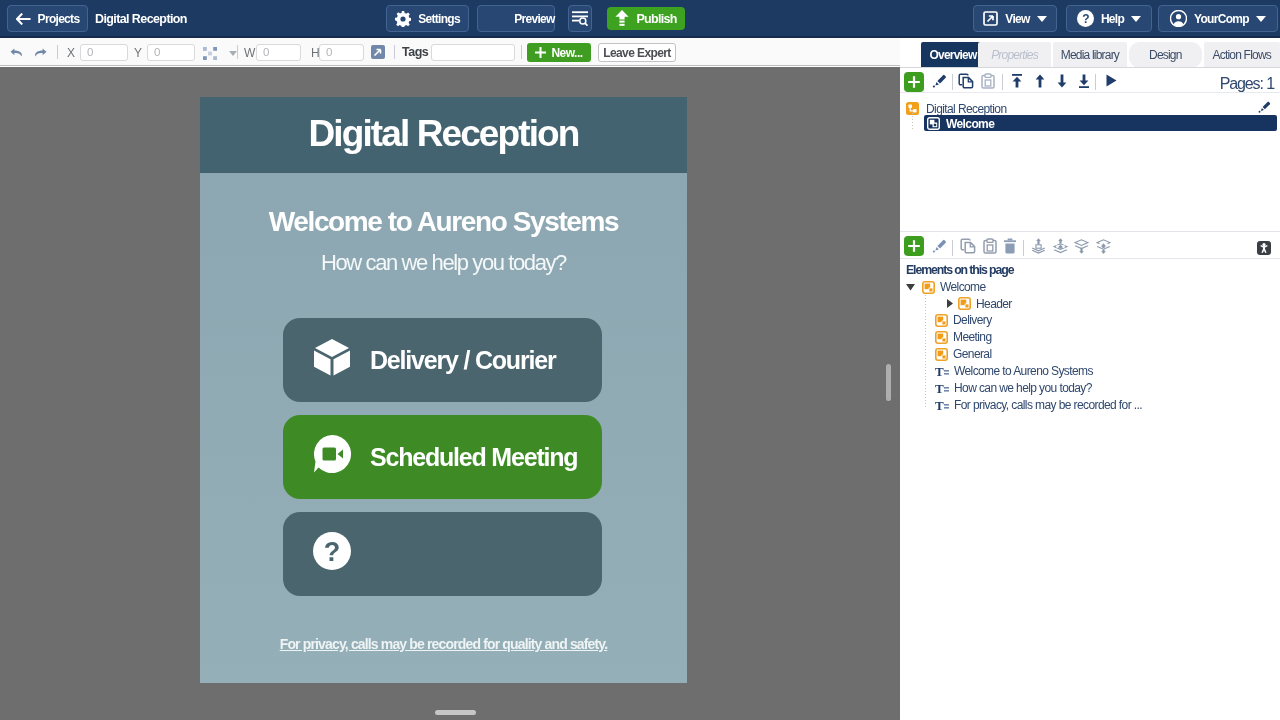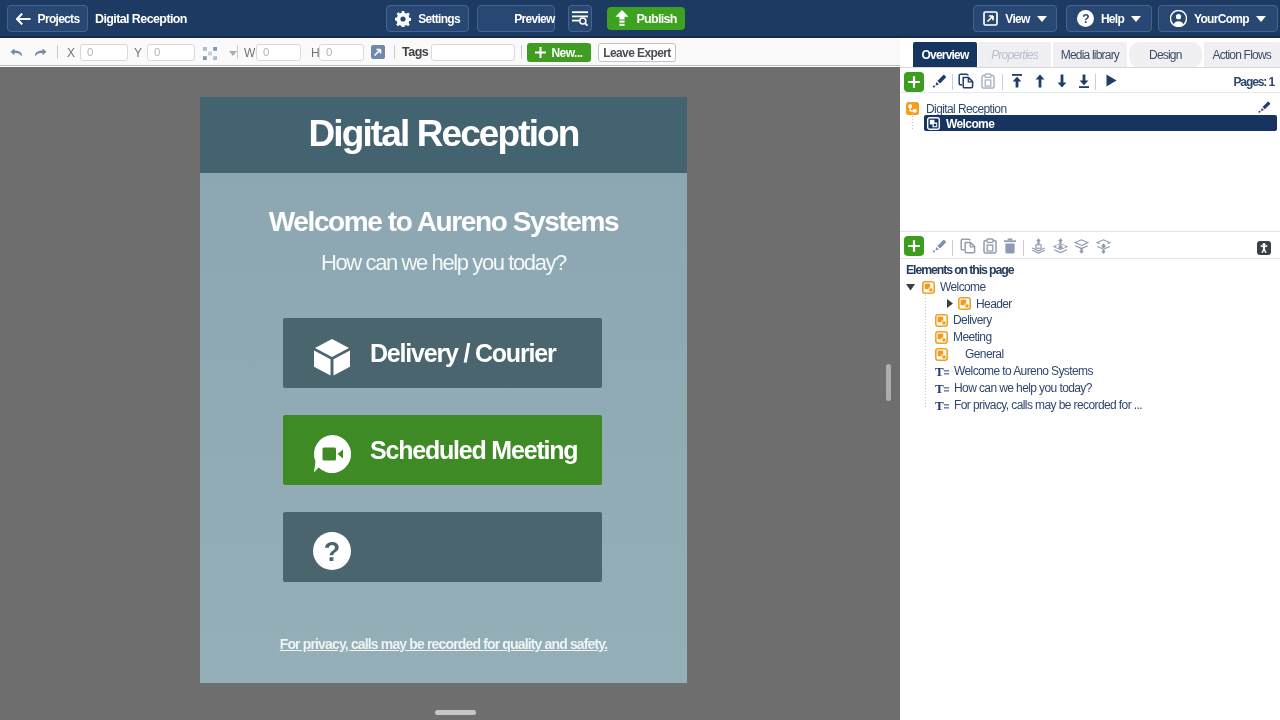--- a/index.html
+++ b/index.html
@@ -20,37 +20,37 @@
 .newbtn { position:absolute; left:527px; top:5px; width:64px; height:19px; background:#3f9e22; border-radius:3px; color:#fff; font-size:12px; font-weight:bold; letter-spacing:-0.5px; display:flex; align-items:center; justify-content:center; gap:5px; }
 .leavebtn { position:absolute; left:598px; top:5px; width:78px; height:19px; background:#fff; border:1px solid #c3c3c6; border-radius:3px; color:#4b4e53; font-size:12px; font-weight:bold; letter-spacing:-0.6px; display:flex; align-items:center; justify-content:center; }
 
 
 #canvas { position:absolute; left:0; top:67px; width:900px; height:653px; background:#6e6e6e; }
 #page { position:absolute; left:200px; top:30px; width:487px; height:586px; background:linear-gradient(#8ba6b1,#94afb7); }
 #pghead { position:absolute; left:0; top:0; width:487px; height:76px; background:#446370; }
 #pghead .t { position:absolute; width:100%; top:16px; text-align:center; color:#fff; font-size:37px; font-weight:bold; letter-spacing:-1.9px; }
 .h1 { position:absolute; width:100%; top:109px; text-align:center; color:#fff; font-size:28px; font-weight:bold; letter-spacing:-1.4px; }
 .h2 { position:absolute; width:100%; top:153px; text-align:center; color:#f4f8f9; font-size:22px; letter-spacing:-1.4px; }
-.kbtn { position:absolute; left:83px; width:319px; height:70px; border-radius:2px; background:#4a656e; display:flex; align-items:center; }
+.kbtn { position:absolute; left:83px; width:319px; height:84px; border-radius:17px; background:#4a656e; display:flex; align-items:center; }
 .kbtn .ic { position:absolute; left:29px; width:40px; height:40px; top:19px; }
 .kbtn .tx { position:absolute; left:87px; color:#fff; font-size:25px; font-weight:bold; letter-spacing:-1.2px; }
 .foot { position:absolute; width:100%; top:539px; text-align:center; color:#eef3f4; font-size:14px; font-weight:bold; letter-spacing:-0.85px;text-decoration:underline; }
 #vscroll { position:absolute; left:886px; top:297px; width:5px; height:37px; border-radius:3px; background:#aeaeae; }
 #hscroll { position:absolute; left:435px; top:643px; width:41px; height:5px; border-radius:3px; background:#c6c6c6; }
 
 
 #panel { position:absolute; left:900px; top:38px; width:380px; height:682px; background:#fff; font-size:12px; color:#2f486e; }
 .tab { position:absolute; top:4px; height:26px; background:#f0f0f3; color:#3c4c66; font-size:12px; letter-spacing:-0.8px; display:flex; align-items:center; justify-content:center; border-radius:2px 2px 0 0; }
 .tab.active { background:#16355f; color:#fff; font-weight:bold; }
 .tab.dis { color:#b9c0cc;font-style:italic; }
 #tabline { position:absolute; left:0; top:29px; width:380px; height:1px; background:#d6d6dd; }
 .ptool { position:absolute; left:0; width:380px; background:#fff; }
 .pgreen { position:absolute; left:4px; top:4px; width:20px; height:20px; background:#3c9d1e; border-radius:4px; }
 .psep { position:absolute; top:6px; width:1px; height:16px; background:#c9ccd4; }
-.pages { position:absolute; right:6px; top:7px; color:#2f486e; font-size:12px; letter-spacing:-1.1px; font-weight:bold; }
+.pages { position:absolute; right:6px; top:7px; color:#2f486e; font-size:16px; letter-spacing:-1.1px; font-weight:normal; }
 .trow { position:absolute; font-size:12px; letter-spacing:-0.6px; color:#2f486e; display:flex; align-items:center; height:16px; }
 .trow svg { flex:none; }
 #selrow { position:absolute; left:24px; top:77px; width:353px; height:16px; background:#16345f; border-radius:2px; color:#fff; font-weight:bold; letter-spacing:-0.6px; }
 .elhead { position:absolute; left:6px; top:225px; font-size:12.3px; font-weight:bold; letter-spacing:-1.1px; color:#243c62; }
 .dotline { position:absolute; width:1px; background-image:linear-gradient(#c3c3c3 1px, transparent 1px); background-size:1px 3px; }
 </style>
 </head>
 <body>
 
 <div id="topbar">
@@ -202,21 +202,21 @@
           <circle cx="20" cy="20" r="19" fill="#fff"></circle>
           <text x="20" y="29.5" text-anchor="middle" font-family="Liberation Sans" font-size="27" font-weight="bold" fill="#4a656e">?</text>
         </svg>
       </div>
     <div class="foot">For privacy, calls may be recorded for quality and safety.</div>
   </div>
   <div id="vscroll"></div>
   <div id="hscroll"></div>
 </div>
 <div id="panel">
-  <div class="tab active" style="left:13px; width:64px;">Overview</div>
+  <div class="tab active" style="left:21px; width:64px;">Overview</div>
   <div class="tab dis" style="left:77.6px; width:73.8px;">Properties</div>
   <div class="tab" style="left:152.6px; width:74.6px;">Media library</div>
   <div class="tab" style="left:229px; width:72.6px;border-radius:11px;">Design</div>
   <div class="tab" style="left:303.5px; width:76.5px;">Action Flows</div>
   <div id="tabline"></div>
 
   <div class="ptool" style="top:30px; height:25px; border-bottom:1px solid #e9e9f0;">
     <div class="pgreen" style="top:3.5px;"><svg width="20" height="20" viewBox="0 0 20 20">
           <path d="M10 4.2 V15.8 M4.2 10 H15.8" stroke="#fff" stroke-width="2.2"></path>
         </svg></div>
@@ -385,21 +385,21 @@
       </svg>
     <span style="margin-left:5px;">Meeting</span>
   </div>
   <div class="trow" style="left:35px; top:308px;">
     <svg width="13" height="13" viewBox="0 0 13 13">
         <rect x="0.8" y="0.8" width="11.4" height="11.4" rx="2.2" fill="#fff" stroke="#efa125" stroke-width="1.6"></rect>
         <rect x="2.6" y="2.6" width="5.6" height="5.6" fill="#f09c18"></rect>
         <rect x="6.6" y="6.6" width="3.9" height="3.9" fill="#fff"></rect>
         <rect x="7.4" y="7.4" width="3.1" height="3.1" fill="#f09c18"></rect>
       </svg>
-    <span style="margin-left:17px;">General</span>
+    <span style="margin-left:5px;">General</span>
   </div>
   <div class="trow" style="left:35px; top:325px;">
     <svg width="14" height="12" viewBox="0 0 14 12">
         <text x="0" y="10.5" font-family="Liberation Serif" font-size="13" font-weight="bold" fill="#1f3c6b">T</text>
         <rect x="9" y="5" width="5" height="1.6" fill="#7288ab"></rect>
         <rect x="9" y="8" width="5" height="1.6" fill="#7288ab"></rect>
       </svg>
     <span style="margin-left:5px;">Welcome to Aureno Systems</span>
   </div>
   <div class="trow" style="left:35px; top:342px;">

